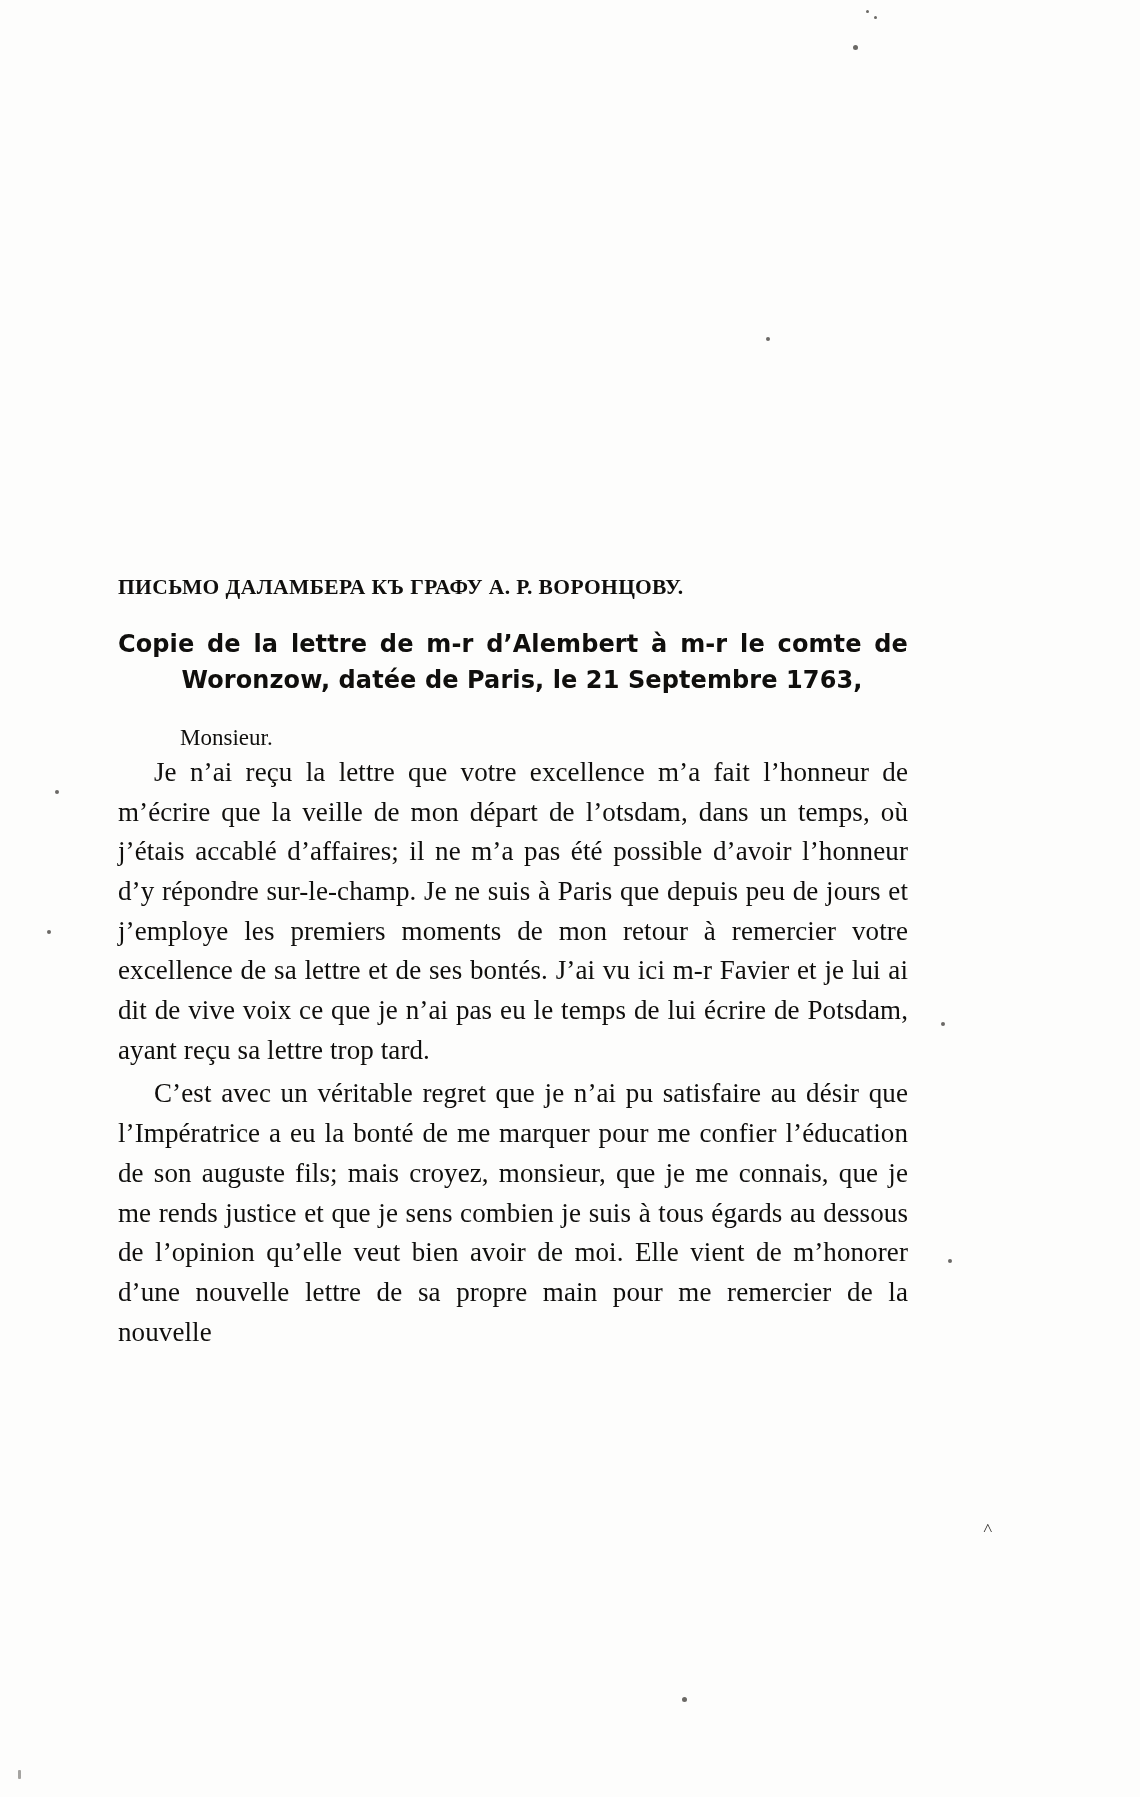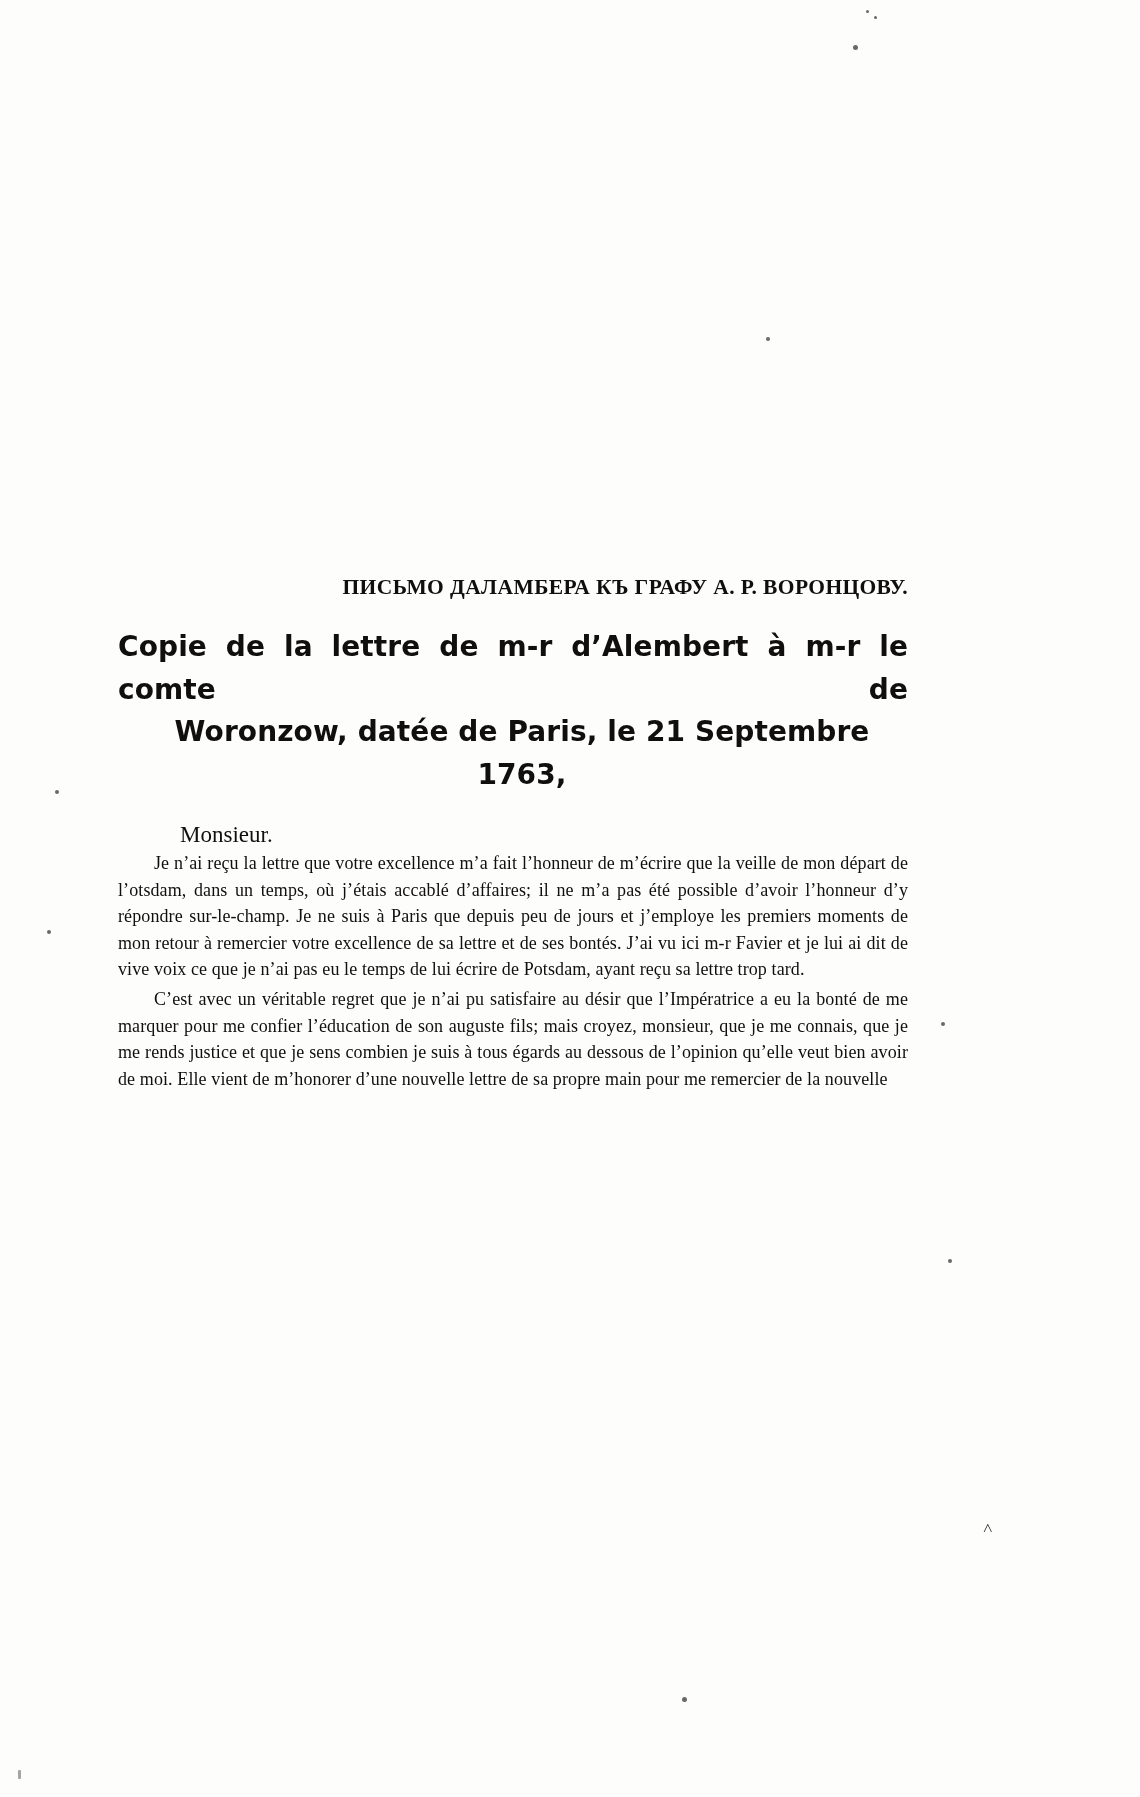--- a/index.html
+++ b/index.html
@@ -37,29 +37,29 @@
     left: 118px;
     top: 575px;
     width: 790px;
   }
 
   .doc-title {
     font-family: "Liberation Serif", serif;
     font-weight: 700;
     font-size: 21.5px;
     letter-spacing: .4px;
-    text-align: right;
+    text-align: left;
     margin: 0 0 26px 0;
     white-space: nowrap;
   }
 
   .subtitle {
     font-family: "DejaVu Sans", sans-serif;
     font-weight: 700;
-    font-size: 28px;
+    font-size: 24px;
     line-height: 1.52;
     text-align: justify;
     text-align-last: center;
     margin: 0 0 26px 0;
     letter-spacing: .1px;
   }
   .subtitle .l1 {
     display: block;
     text-align: justify;
     text-align-last: justify;
@@ -72,21 +72,21 @@
 
   .salutation {
     font-family: "Liberation Serif", serif;
     font-size: 23px;
     margin: 0 0 2px 0;
     padding-left: 62px;
   }
 
   p.body-par {
     font-family: "Liberation Serif", serif;
-    font-size: 18px;
+    font-size: 27px;
     line-height: 1.47;
     text-align: justify;
     margin: 0;
     letter-spacing: .1px;
   }
   p.body-par + p.body-par {
     margin-top: 4px;
   }
   p.body-par .indent {
     display: inline-block;

